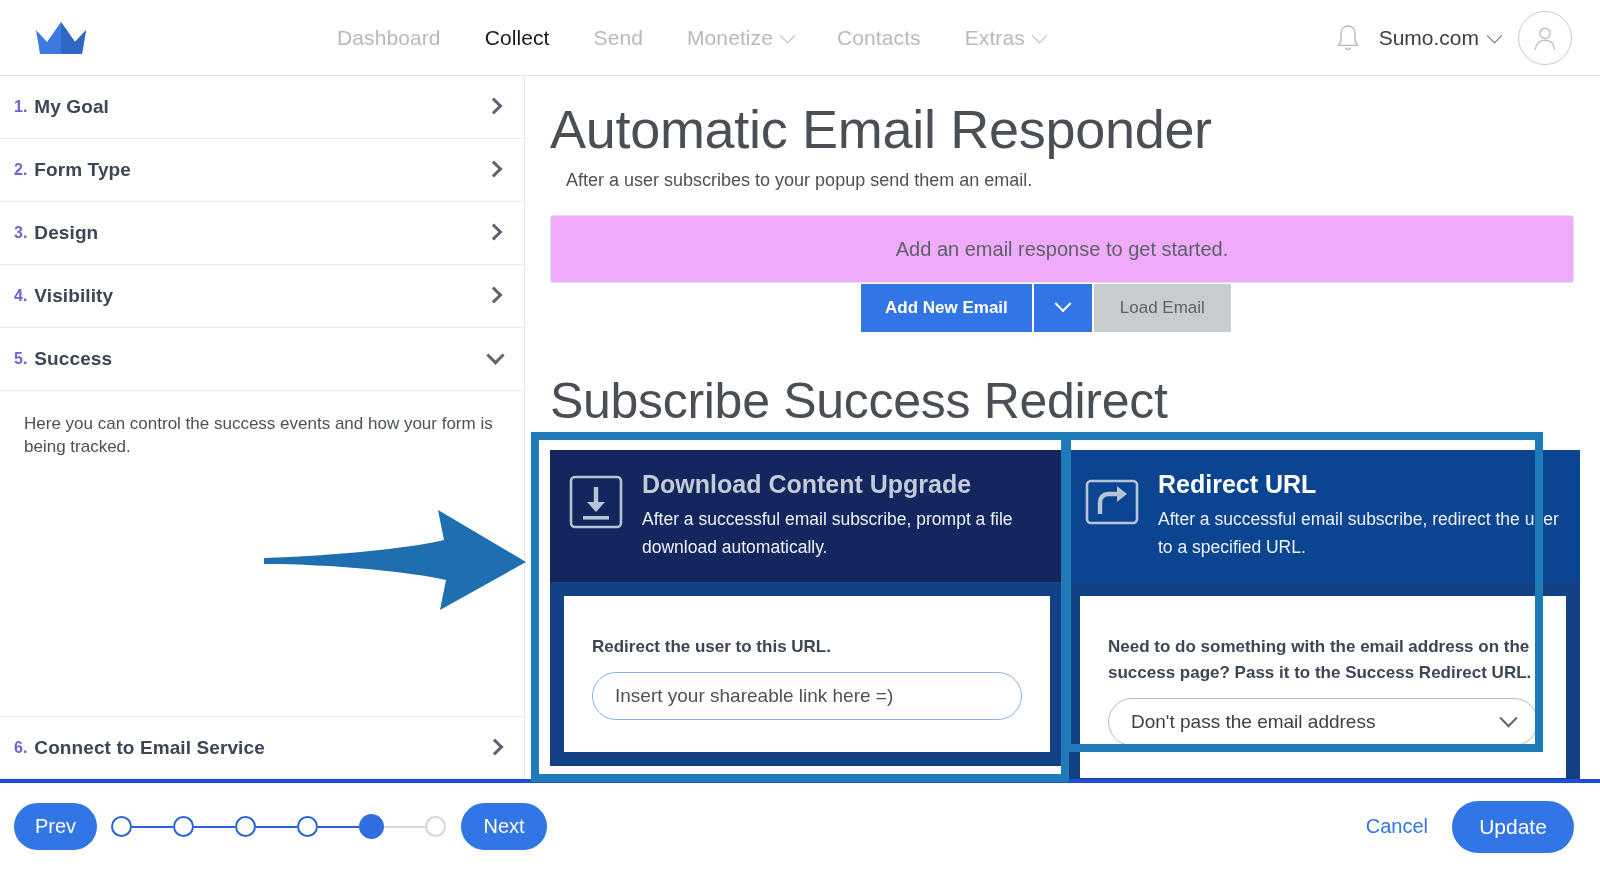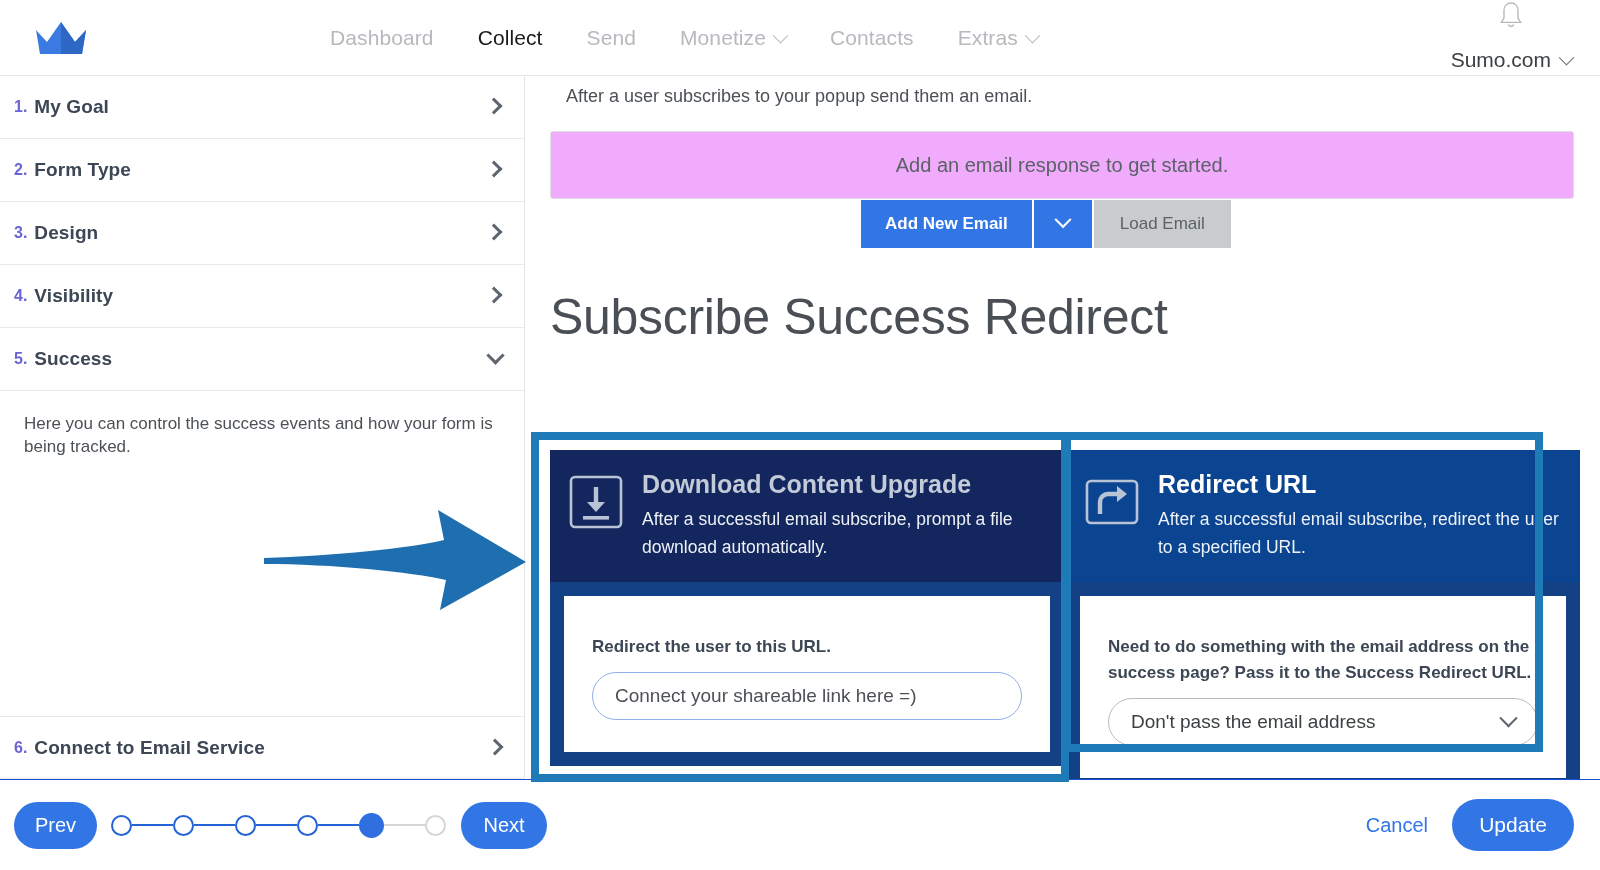--- a/index.html
+++ b/index.html
@@ -14,36 +14,36 @@
   
   .topnav {
     position: absolute; top: 0; left: 0;
     width: 1600px; height: 76px;
     background: #ffffff;
     border-bottom: 1px solid #e3e5e8;
     display: flex; align-items: center;
   }
   .logo-wrap { position: absolute; left: 30px; top: 16px; width: 62px; height: 44px; }
   .nav-links {
-    position: absolute; left: 330px; top: 0; height: 76px;
+    position: absolute; left: 337px; top: 0; height: 76px;
     display: flex; align-items: center; gap: 44px;
   }
   .nav-link {
     font-size: 21px; color: #b6b9bd; letter-spacing: .1px;
     display: flex; align-items: center; gap: 9px; cursor: pointer;
   }
   .nav-link.active { color: #1a1a1a; }
   .caret-d {
     display: inline-block; width: 11px; height: 11px;
     border-right: 1.6px solid #b6b9bd; border-bottom: 1.6px solid #b6b9bd;
     transform: rotate(45deg) translate(-2px,-2px);
   }
   .nav-right {
     position: absolute; right: 28px; top: 0; height: 76px;
-    display: flex; align-items: center; gap: 18px; flex-direction: column;
+    display: flex; align-items: center; gap: 18px;
   }
   .bell { width: 26px; height: 30px; }
   .acct { font-size: 21px; color: #3c4043; display: flex; align-items: center; gap: 10px; cursor: pointer; }
   .caret-d2 {
     display: inline-block; width: 11px; height: 11px;
     border-right: 1.6px solid #6b6f73; border-bottom: 1.6px solid #6b6f73;
     transform: rotate(45deg) translate(-2px,-2px);
   }
   .avatar {
     width: 54px; height: 54px; border-radius: 50%;
@@ -160,21 +160,21 @@
   }
   .caret-sel {
     display: inline-block; width: 13px; height: 13px;
     border-right: 2px solid #5c6570; border-bottom: 2px solid #5c6570;
     transform: rotate(45deg) translate(-3px,-3px);
   }
 
   
   .bottombar {
     position: absolute; left: 0; bottom: 0; width: 1600px; height: 91px;
-    background: #fff; border-top: 1px solid #1d4ed8;
+    background: #fff; border-top: 4px solid #1d4ed8;
     display: flex; align-items: center;
   }
   .pill-btn {
     background: #3275e4; color: #fff; border: none; border-radius: 24px;
     height: 47px; font-size: 20px; cursor: pointer;
   }
   .prev-btn { position: absolute; left: 14px; width: 83px; }
   .next-btn { position: absolute; left: 461px; width: 86px; }
   .update-btn { position: absolute; right: 26px; width: 122px; height: 52px; font-size: 21px; border-radius: 26px; }
   .cancel-link { position: absolute; right: 172px; font-size: 20px; color: #3275e4; cursor: pointer; }
@@ -281,20 +281,21 @@
     <div class="step-last">
       <div class="step">
         <span class="step-num">6.</span>
         <span class="step-label">Connect to Email Service</span>
         <span class="chev-r"></span>
       </div>
     </div>
   </div>
 
   <div class="main">
+    <div class="h1">Automatic Email Responder</div>
     <div class="sub">After a user subscribes to your popup send them an email.</div>
 
     <div class="empty-box">
       <span>Add an email response to get started.</span>
     </div>
 
     <div class="btn-row">
       <button class="btn-blue">Add New Email</button>
       <button class="btn-blue split">
         <span class="caret-w"></span>
@@ -318,21 +319,21 @@
           </span>
           <div>
             <div class="card-title">Download Content Upgrade</div>
             <div class="card-desc">After a successful email subscribe, prompt a file download automatically.</div>
           </div>
         </div>
         <div class="card-body-outer">
           <div class="card-body">
             <div class="field-label">Redirect the user to this URL.</div>
             <div class="pill-input">
-              <span>Connect your shareable link here =)</span>
+              <span>Insert your shareable link here =)</span>
             </div>
           </div>
         </div>
       </div>
 
       <div class="card card-right" style="left:516px;">
         <div class="card-head">
           <span class="card-icon">
             <svg viewBox="0 0 56 56" width="56" height="56" aria-hidden="true">
               <rect x="3" y="7" width="50" height="42" rx="4" fill="none" stroke="#b9c3d6" stroke-width="2.6"></rect>

